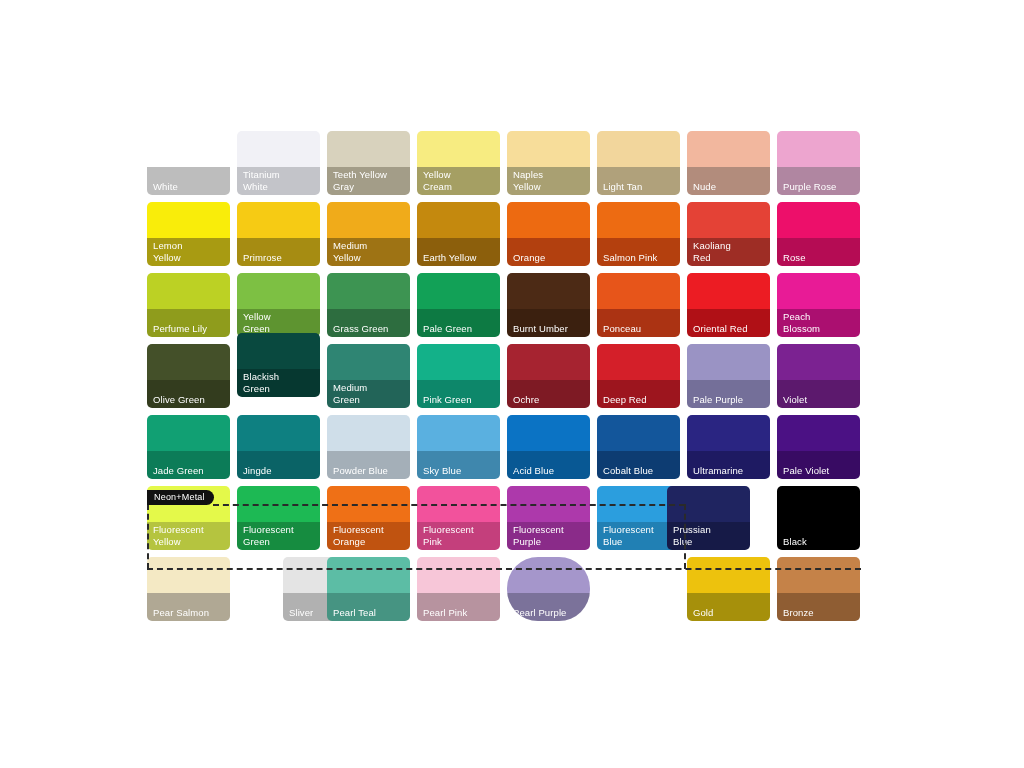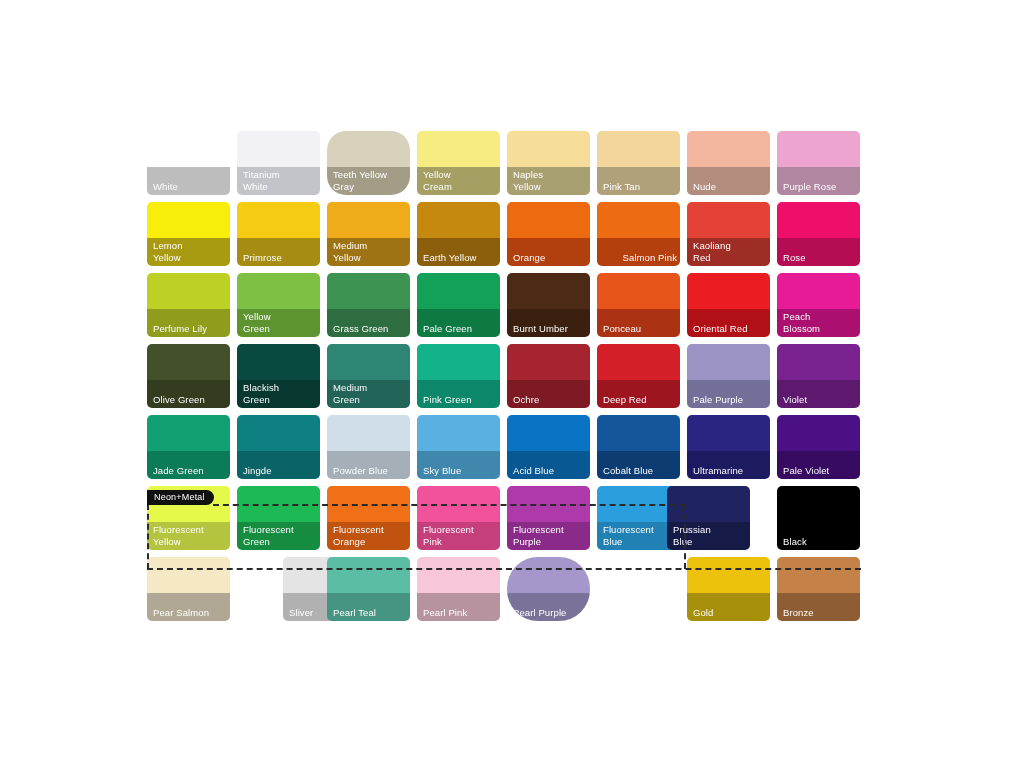--- a/index.html
+++ b/index.html
@@ -120,42 +120,42 @@
         <div class="top" style="background: rgb(255, 255, 255);"></div>
         <div class="bottom" style="background: rgb(189, 189, 189);"></div>
         <div class="label" style="color: rgb(255, 255, 255);">White</div>
       </div>
       <div class="swatch" style="left: 90px; top: 0px;">
         <div class="top" style="background: rgb(241, 241, 246);"></div>
         <div class="bottom" style="background: rgb(195, 196, 201);"></div>
         <div class="label" style="color: rgb(255, 255, 255);">Titanium
 White</div>
       </div>
-      <div class="swatch" style="left: 180px; top: 0px; border-radius: 19px;">
+      <div class="swatch" style="left: 180px; top: 0px;">
         <div class="top" style="background: rgb(216, 210, 189);"></div>
         <div class="bottom" style="background: rgb(163, 157, 136);"></div>
         <div class="label" style="color: rgb(255, 255, 255);">Teeth Yellow
 Gray</div>
       </div>
       <div class="swatch" style="left: 270px; top: 0px;">
         <div class="top" style="background: rgb(247, 236, 129);"></div>
         <div class="bottom" style="background: rgb(165, 159, 99);"></div>
         <div class="label" style="color: rgb(255, 255, 255);">Yellow
 Cream</div>
       </div>
       <div class="swatch" style="left: 360px; top: 0px;">
         <div class="top" style="background: rgb(247, 221, 154);"></div>
         <div class="bottom" style="background: rgb(169, 160, 114);"></div>
         <div class="label" style="color: rgb(255, 255, 255);">Naples
 Yellow</div>
       </div>
       <div class="swatch" style="left: 450px; top: 0px;">
         <div class="top" style="background: rgb(242, 214, 156);"></div>
         <div class="bottom" style="background: rgb(176, 161, 123);"></div>
-        <div class="label" style="color: rgb(255, 255, 255);">Pink Tan</div>
+        <div class="label" style="color: rgb(255, 255, 255);">Light Tan</div>
       </div>
       <div class="swatch" style="left: 540px; top: 0px;">
         <div class="top" style="background: rgb(242, 183, 158);"></div>
         <div class="bottom" style="background: rgb(178, 140, 124);"></div>
         <div class="label" style="color: rgb(255, 255, 255);">Nude</div>
       </div>
       <div class="swatch" style="left: 630px; top: 0px;">
         <div class="top" style="background: rgb(237, 165, 207);"></div>
         <div class="bottom" style="background: rgb(176, 134, 161);"></div>
         <div class="label" style="color: rgb(255, 255, 255);">Purple Rose</div>
@@ -180,21 +180,21 @@
       <div class="swatch" style="left: 270px; top: 71px;">
         <div class="top" style="background: rgb(196, 137, 14);"></div>
         <div class="bottom" style="background: rgb(140, 95, 12);"></div>
         <div class="label" style="color: rgb(255, 255, 255);">Earth Yellow</div>
       </div>
       <div class="swatch" style="left: 360px; top: 71px;">
         <div class="top" style="background: rgb(237, 106, 17);"></div>
         <div class="bottom" style="background: rgb(178, 64, 15);"></div>
         <div class="label" style="color: rgb(255, 255, 255);">Orange</div>
       </div>
-      <div class="swatch" style="left: 450px; top: 71px; text-align: right;">
+      <div class="swatch" style="left: 450px; top: 71px;">
         <div class="top" style="background: rgb(237, 107, 18);"></div>
         <div class="bottom" style="background: rgb(180, 64, 14);"></div>
         <div class="label" style="color: rgb(255, 255, 255);">Salmon Pink</div>
       </div>
       <div class="swatch" style="left: 540px; top: 71px;">
         <div class="top" style="background: rgb(228, 66, 54);"></div>
         <div class="bottom" style="background: rgb(158, 45, 37);"></div>
         <div class="label" style="color: rgb(255, 255, 255);">Kaoliang
 Red</div>
       </div>
@@ -243,21 +243,21 @@
         <div class="top" style="background: rgb(68, 80, 41);"></div>
         <div class="bottom" style="background: rgb(51, 60, 30);"></div>
         <div class="label" style="color: rgb(255, 255, 255);">Olive Green</div>
       </div>
       <div class="swatch" style="left: 630px; top: 142px;">
         <div class="top" style="background: rgb(232, 27, 150);"></div>
         <div class="bottom" style="background: rgb(171, 15, 112);"></div>
         <div class="label" style="color: rgb(255, 255, 255);">Peach
 Blossom</div>
       </div>
-      <div class="swatch" style="left: 90px; top: 213px; text-decoration: underline;">
+      <div class="swatch" style="left: 90px; top: 202px; text-decoration: underline;">
         <div class="top" style="background: rgb(9, 73, 63);"></div>
         <div class="bottom" style="background: rgb(6, 56, 48);"></div>
         <div class="label" style="color: rgb(255, 255, 255);">Blackish
 Green</div>
       </div>
       <div class="swatch" style="left: 180px; top: 213px;">
         <div class="top" style="background: rgb(47, 133, 115);"></div>
         <div class="bottom" style="background: rgb(34, 100, 88);"></div>
         <div class="label" style="color: rgb(255, 255, 255);">Medium
 Green</div>

